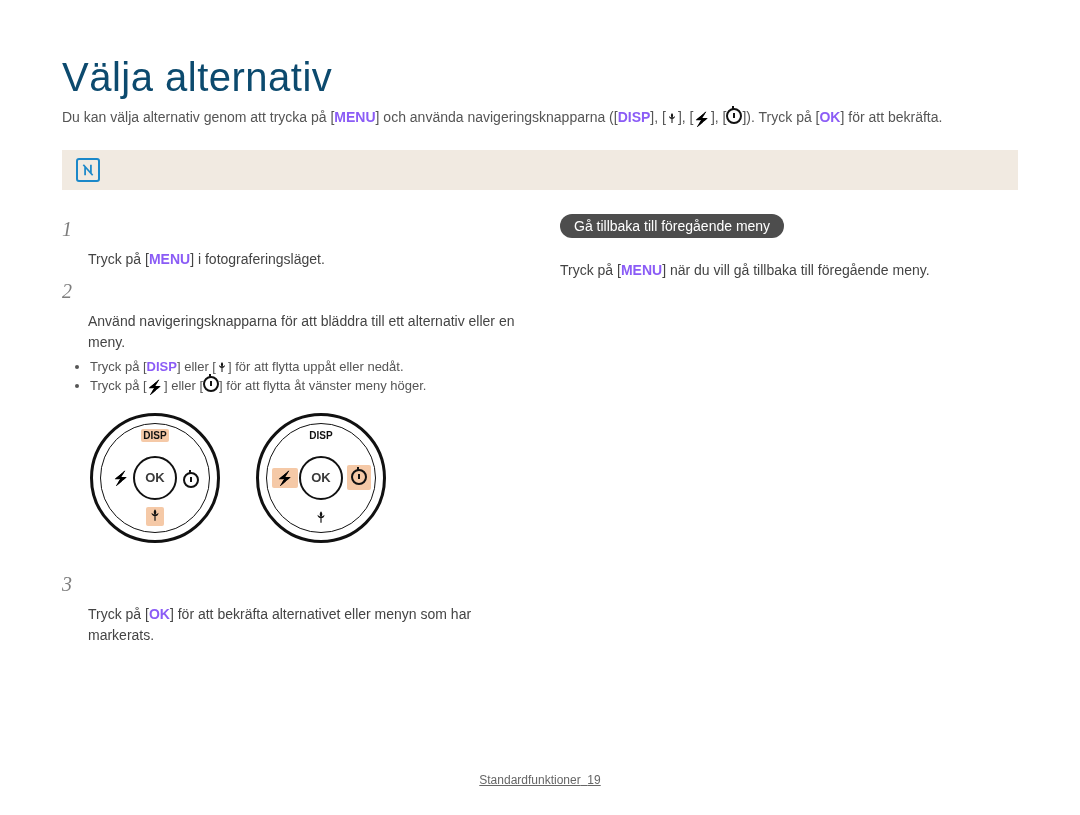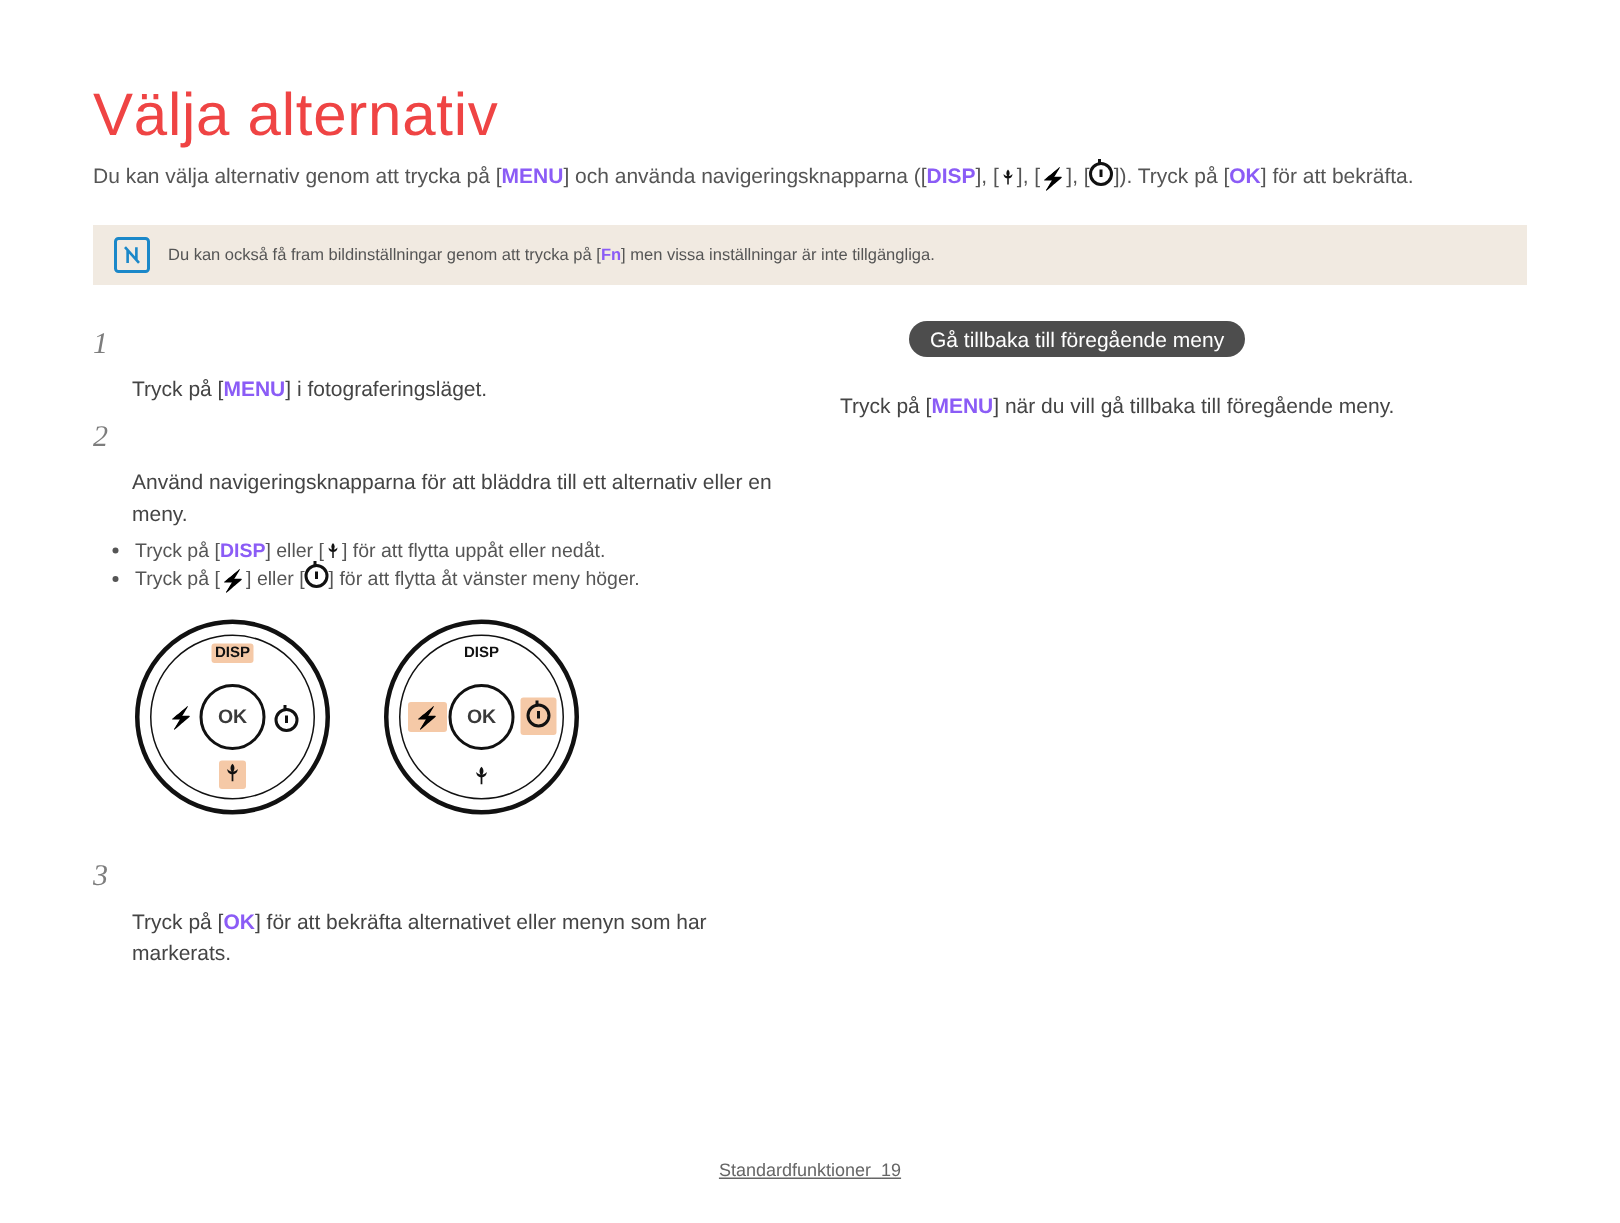--- a/index.html
+++ b/index.html
@@ -13,21 +13,21 @@
   }
   .page {
     width: 1080px;
     height: 815px;
     box-sizing: border-box;
     padding: 55px 62px 10px 62px;
     position: relative;
   }
   h1.title {
     font-size: 40px;
-    color: #ef4444;
+    color: #0c4a6e;
     font-weight: 400;
     margin: 0 0 8px 0;
     letter-spacing: 0.5px;
   }
   .intro {
     font-size: 14px;
     line-height: 1.4;
     color: #555;
   }
   .keycap {
@@ -87,21 +87,20 @@
   }
   ul.sub li { margin: 2px 0; }
   .pill {
     display: inline-block;
     background: #4d4d4d;
     color: #fff;
     font-size: 14px;
     padding: 4px 14px;
     border-radius: 14px;
     margin-bottom: 8px;
-    margin-left: 46px;
   }
   .col p { color: #444; line-height: 1.5; }
   .footer {
     position: absolute;
     bottom: 28px;
     width: 100%;
     left: 0;
     text-align: center;
     font-size: 12px;
     color: #666;
@@ -193,23 +192,20 @@
     <span>Du kan välja alternativ genom att trycka på [</span><span class="keycap">MENU</span><span>] och använda navigeringsknapparna ([</span><span class="keycap">DISP</span><span>], [</span><span><svg class="icon-macro" viewBox="0 0 24 24">
           <path fill="#111" d="M12 2C9 5 9 9 12 12 15 9 15 5 12 2zM6 8c0 4 3 6 6 6s6-2 6-6c-2 2-4 3-6 3s-4-1-6-3zM11 14h2v8h-2z"></path>
         </svg></span><span>], [</span><span class="glyph-bolt glyph-inline"></span><span>], [</span><span class="glyph-timer glyph-inline"></span><span>]). Tryck på [</span><span class="keycap">OK</span><span>] för att bekräfta.</span>
   </div>
 
   <div class="note-box">
     <div class="note-icon">
       <svg viewBox="0 0 24 24">
           <path fill="none" stroke="#1b88c9" stroke-width="3" d="M4 3l16 18M17 3v14M7 7v14"></path>
         </svg>
-    </div>
-    <div>
-      <span>Du kan också få fram bildinställningar genom att trycka på [</span><span class="keycap" style="font-size:11px">Fn</span><span>] men vissa inställningar är inte tillgängliga.</span>
     </div>
   </div>
 
   <div class="columns">
 
     <div class="col">
 
       <div class="step">
         <div class="num">1</div>
         <div class="body">

